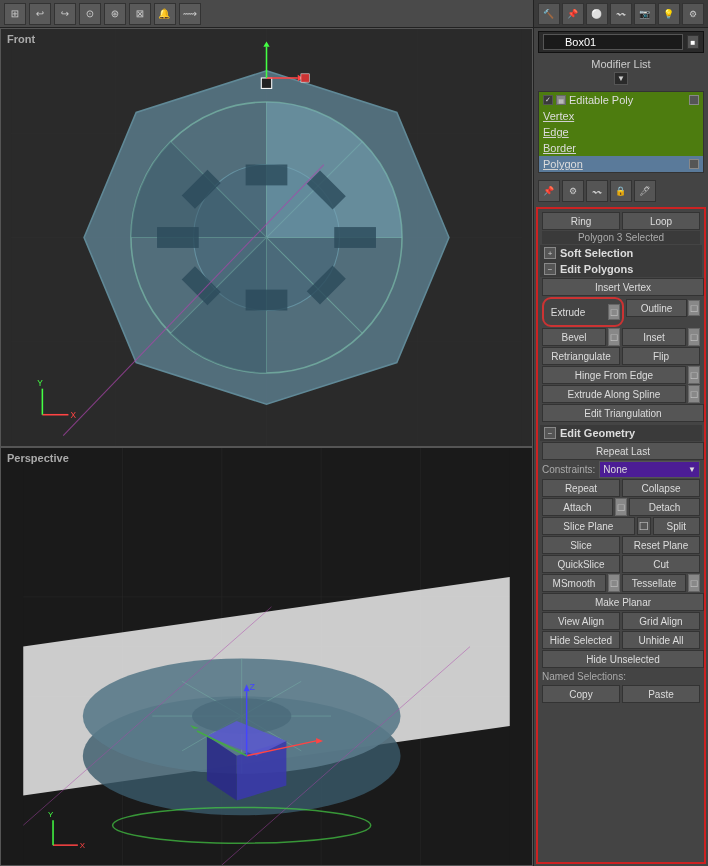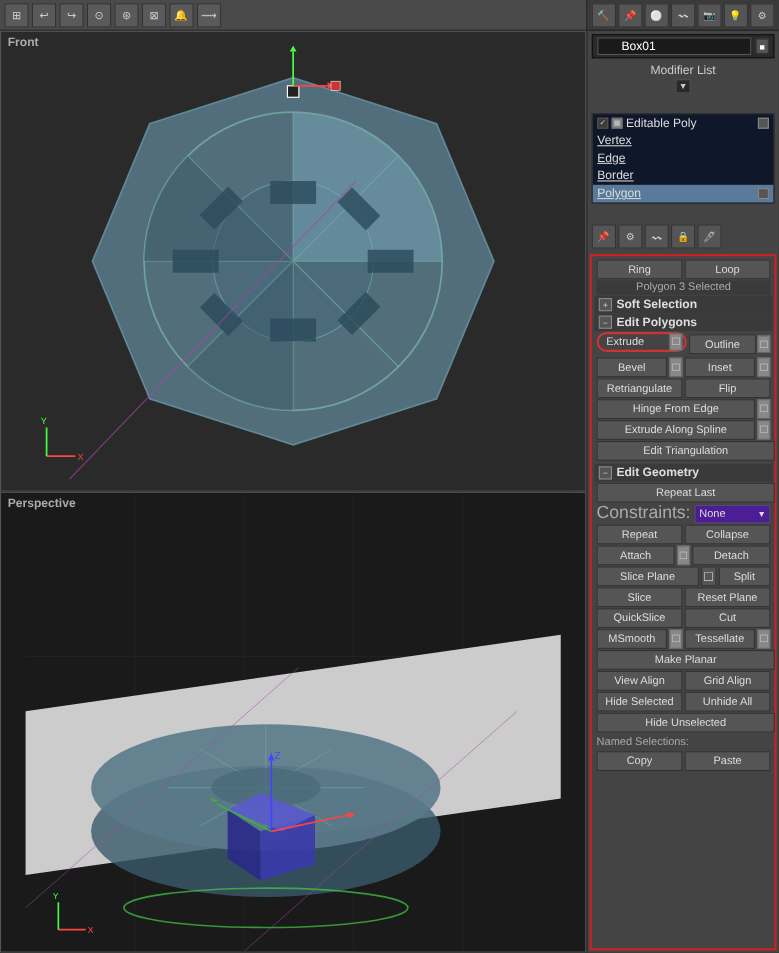--- a/index.html
+++ b/index.html
@@ -179,23 +179,23 @@
       display: flex;
       align-items: center;
       justify-content: space-between;
     }
     .dropdown-arrow {
       font-size: 8px;
     }
 
     
     .modifier-stack {
-      background: #0f172a;
+      background: #4d7c0f;
       border: 1px solid #333;
-      margin: 16px 4px;
+      margin: 4px 4px;
     }
     .modifier-item {
       display: flex;
       align-items: center;
       padding: 1px 4px;
       gap: 3px;
       cursor: pointer;
       height: 16px;
     }
     .modifier-item.active {
@@ -338,21 +338,21 @@
     }
 
     
     .constraints-row {
       display: flex;
       align-items: center;
       margin: 1px 2px;
       gap: 4px;
     }
     .constraints-label {
-      font-size: 16px;
+      font-size: 10px;
       color: #aaa;
       white-space: nowrap;
     }
     .constraints-dropdown {
       flex: 1;
       height: 17px;
       background: #4c1d95;
       border: 1px solid #555;
       color: #ddd;
       font-size: 10px;
@@ -582,23 +582,26 @@
       <div class="section-header">
         <div class="section-toggle">+</div>
         <span class="section-title">Soft Selection</span>
       </div>
 
       <div class="section-header">
         <div class="section-toggle">−</div>
         <span class="section-title">Edit Polygons</span>
       </div>
 
-
-      <div class="btn-row">
-        <div style="flex:1;display:flex;align-items:center;gap:18px;border:2px solid #cc3333;border-radius:9px;padding:0 2px;height:18px;">
+      <div class="btn-full">
+        <span>Insert Vertex</span>
+      </div>
+
+      <div class="btn-row">
+        <div style="flex:1;display:flex;align-items:center;gap:18px;border:2px solid #cc3333;border-radius:9px;padding:0 2px;height:30px;">
           <div class="btn" style="border:none;background:transparent;flex:1;">Extrude</div>
           <div style="width:12px;height:16px;background:#888;border:1px solid #666;display:flex;align-items:center;justify-content:center;cursor:pointer;">□</div>
         </div>
         <div style="flex:1;display:flex;align-items:center;gap:1px;height:22px;">
           <div class="btn" style="flex:1;">Outline</div>
           <div style="width:12px;height:16px;background:#888;border:1px solid #666;display:flex;align-items:center;justify-content:center;cursor:pointer;">□</div>
         </div>
       </div>
 
       <div class="btn-row">

